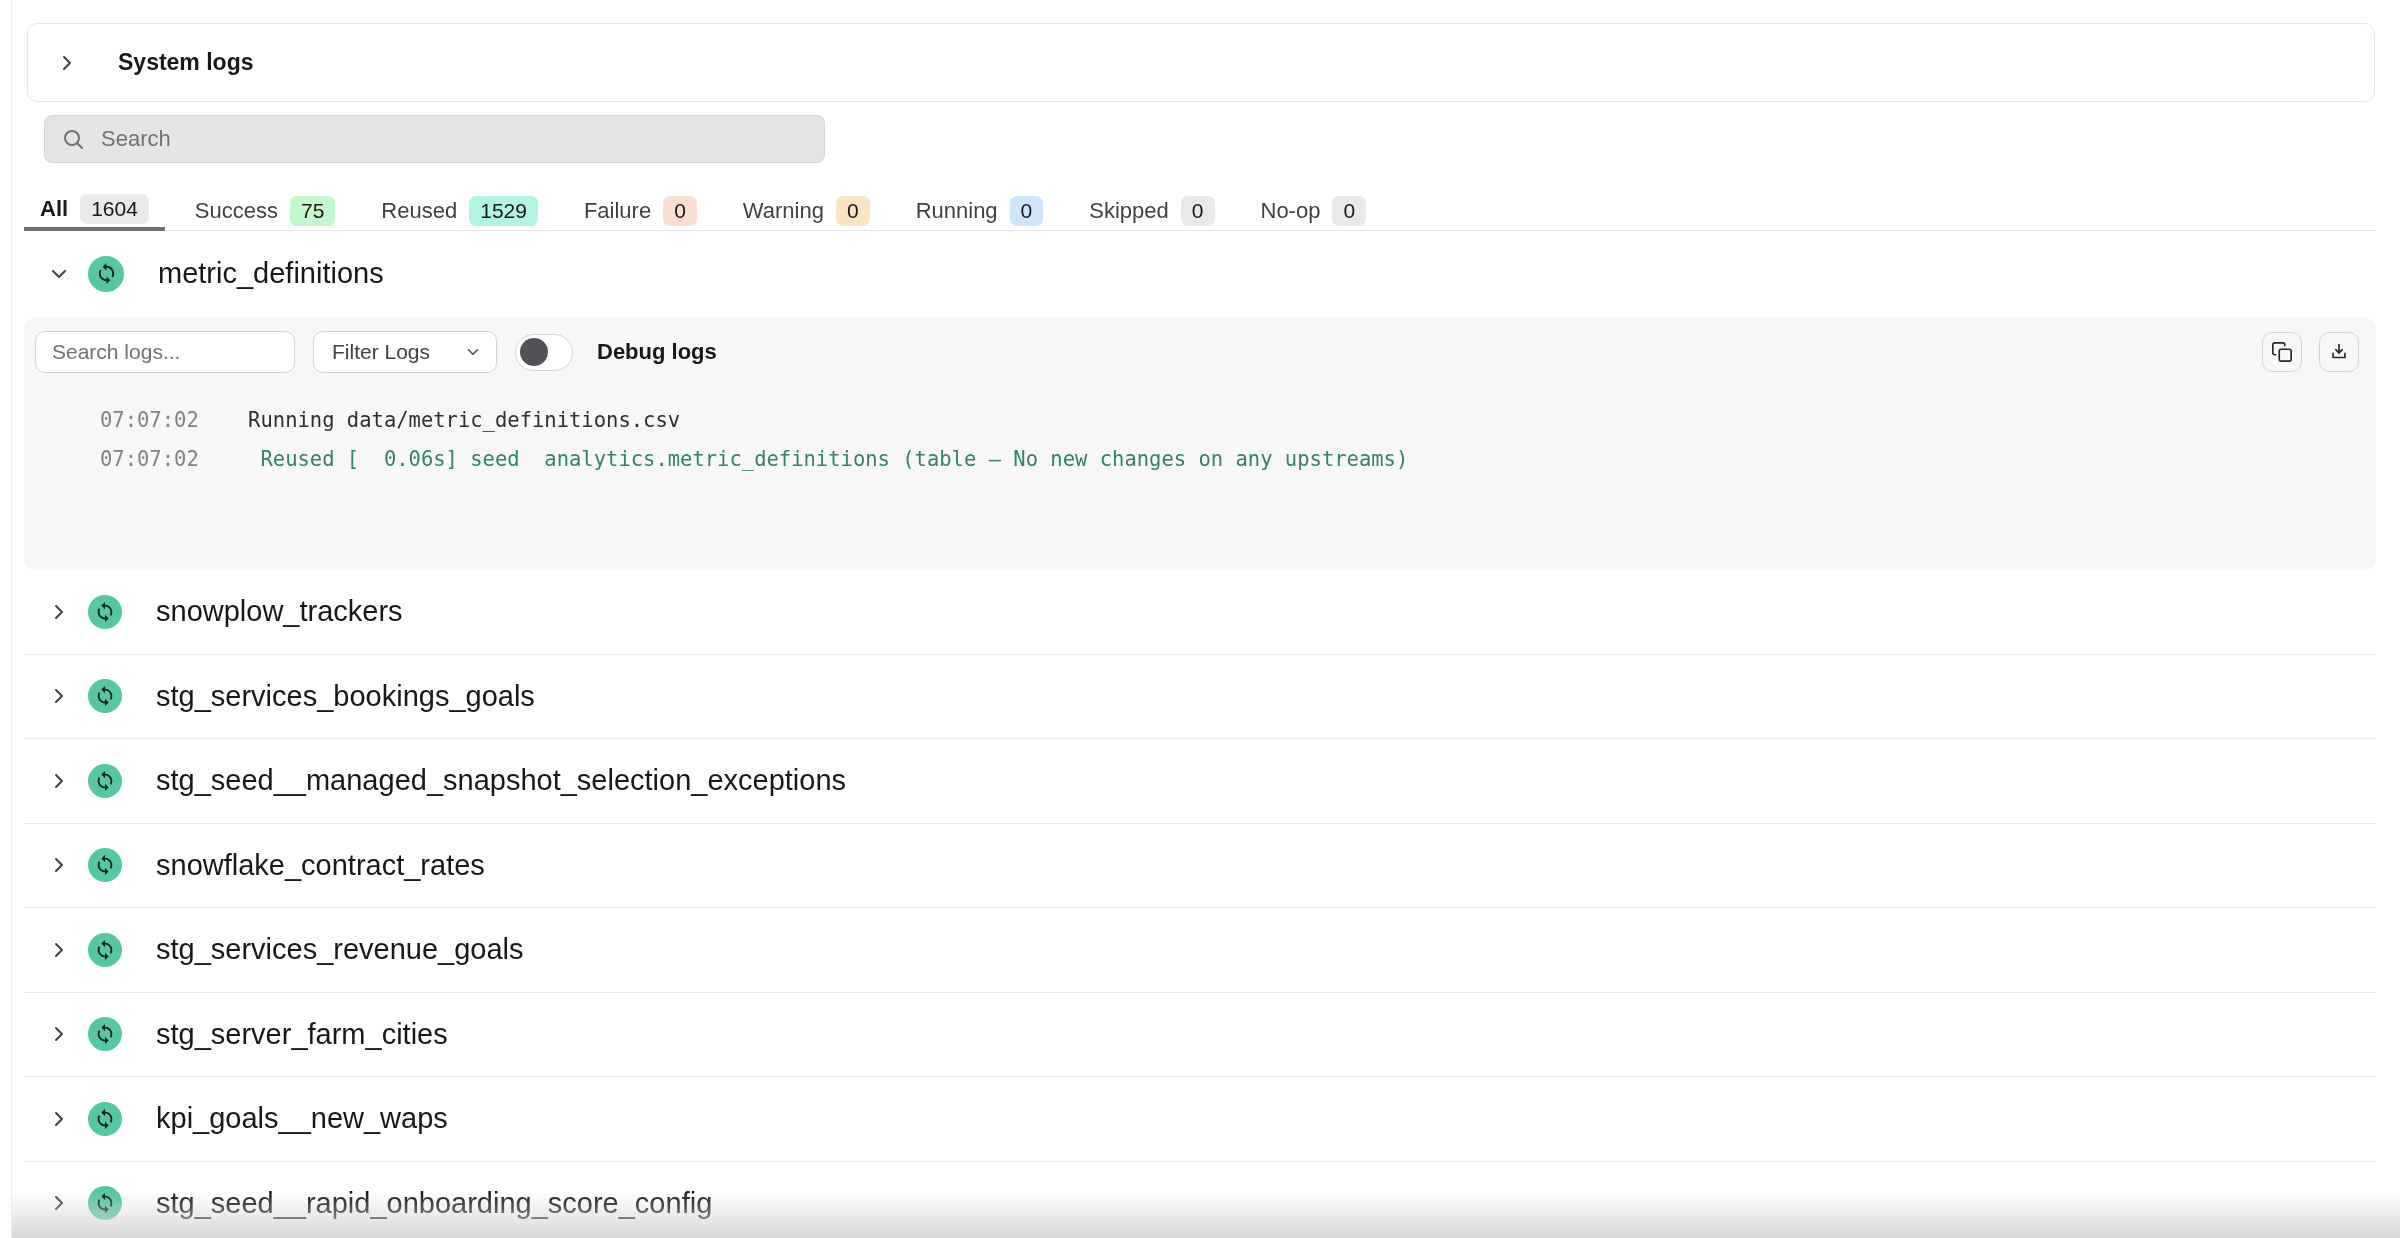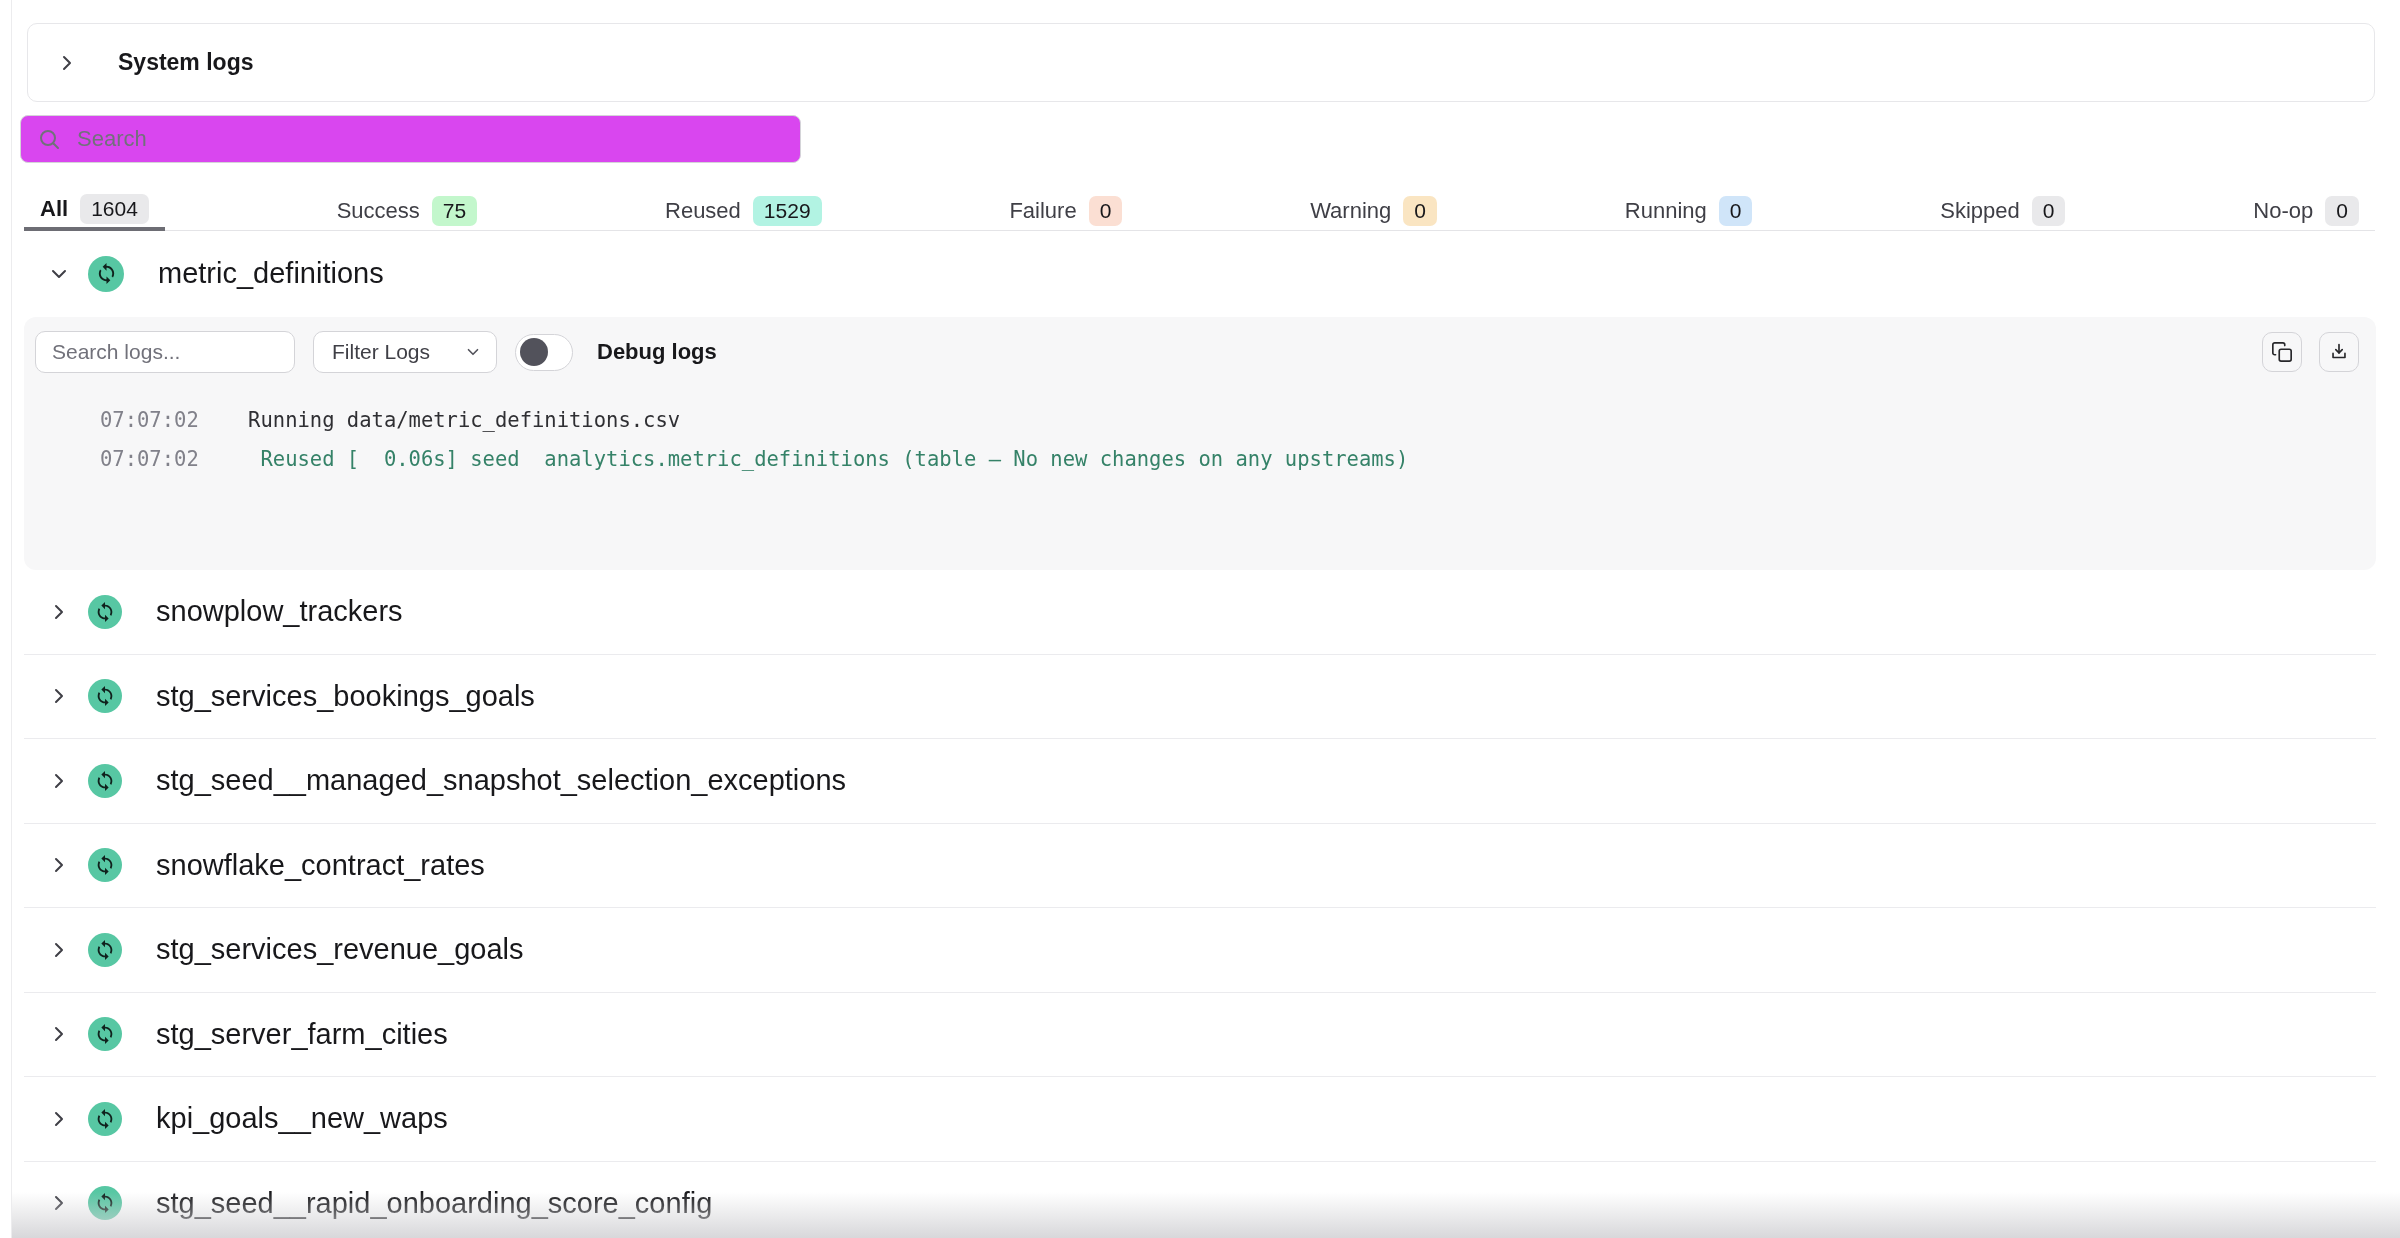--- a/index.html
+++ b/index.html
@@ -6,26 +6,26 @@
   body{width:2400px;height:1238px;background:#ffffff;font-family:"Liberation Sans",sans-serif;color:#18181b;overflow:hidden;}
   .app{position:relative;width:2400px;height:1238px;background:#fff;}
   .edge-line{position:absolute;left:11px;top:0;bottom:0;width:1px;background:#ececee;}
 
   
   .syslog-box{position:absolute;left:27px;top:23px;right:25px;height:79px;border:1px solid #e7e7ea;border-radius:10px;display:flex;align-items:center;padding-left:26px;background:#fff;box-sizing:border-box;}
   .syslog-box .chev{display:flex;align-items:center;justify-content:center;width:26px;height:26px;}
   .syslog-title{margin-left:38px;font-size:23px;font-weight:600;color:#18181b;}
 
   
-  .search-box{position:absolute;left:20px;top:115px;width:781px;height:48px;border:1px solid #d4d4d8;border-radius:8px;display:flex;align-items:center;padding:0 16px;background:#d946ef;box-sizing:border-box;}
+  .search-box{position:absolute;left:44px;top:115px;width:781px;height:48px;border:1px solid #d4d4d8;border-radius:8px;display:flex;align-items:center;padding:0 16px;background:#e5e5e5;box-sizing:border-box;}
   .search-box input{border:none;outline:none;flex:1;margin-left:14px;font-size:22px;color:#3f3f46;font-family:"Liberation Sans",sans-serif;background:transparent;}
   .search-box input::placeholder{color:#71717a;}
 
   
-  .tabs{position:absolute;left:24px;top:190px;right:25px;height:41px;display:flex;gap:14px;border-bottom:1px solid #e4e4e7;box-sizing:border-box;justify-content:space-between;}
+  .tabs{position:absolute;left:24px;top:190px;right:25px;height:41px;display:flex;gap:14px;border-bottom:1px solid #e4e4e7;box-sizing:border-box;}
   .tab{display:flex;align-items:center;gap:12px;padding:0 16px;font-size:22px;color:#3f3f46;cursor:pointer;box-sizing:border-box;height:41px;}
   .tab.active{border-bottom:4px solid #6d6d74;font-weight:600;color:#18181b;}
   .tab-badge{padding:3px 11px;border-radius:7px;font-size:21px;color:#18181b;font-weight:500;}
 
   
   .exp-row{position:absolute;left:24px;top:231px;right:25px;height:85px;display:flex;align-items:center;padding-left:22px;box-sizing:border-box;cursor:pointer;}
   .chev-icon{display:flex;align-items:center;justify-content:center;width:26px;height:26px;flex:none;}
   .sync-badge{width:36px;height:36px;border-radius:50%;background:#57c7a3;display:flex;align-items:center;justify-content:center;margin-left:16px;flex:none;}
   .item-label{margin-left:34px;font-size:29px;font-weight:400;color:#18181b;white-space:nowrap;}
 

